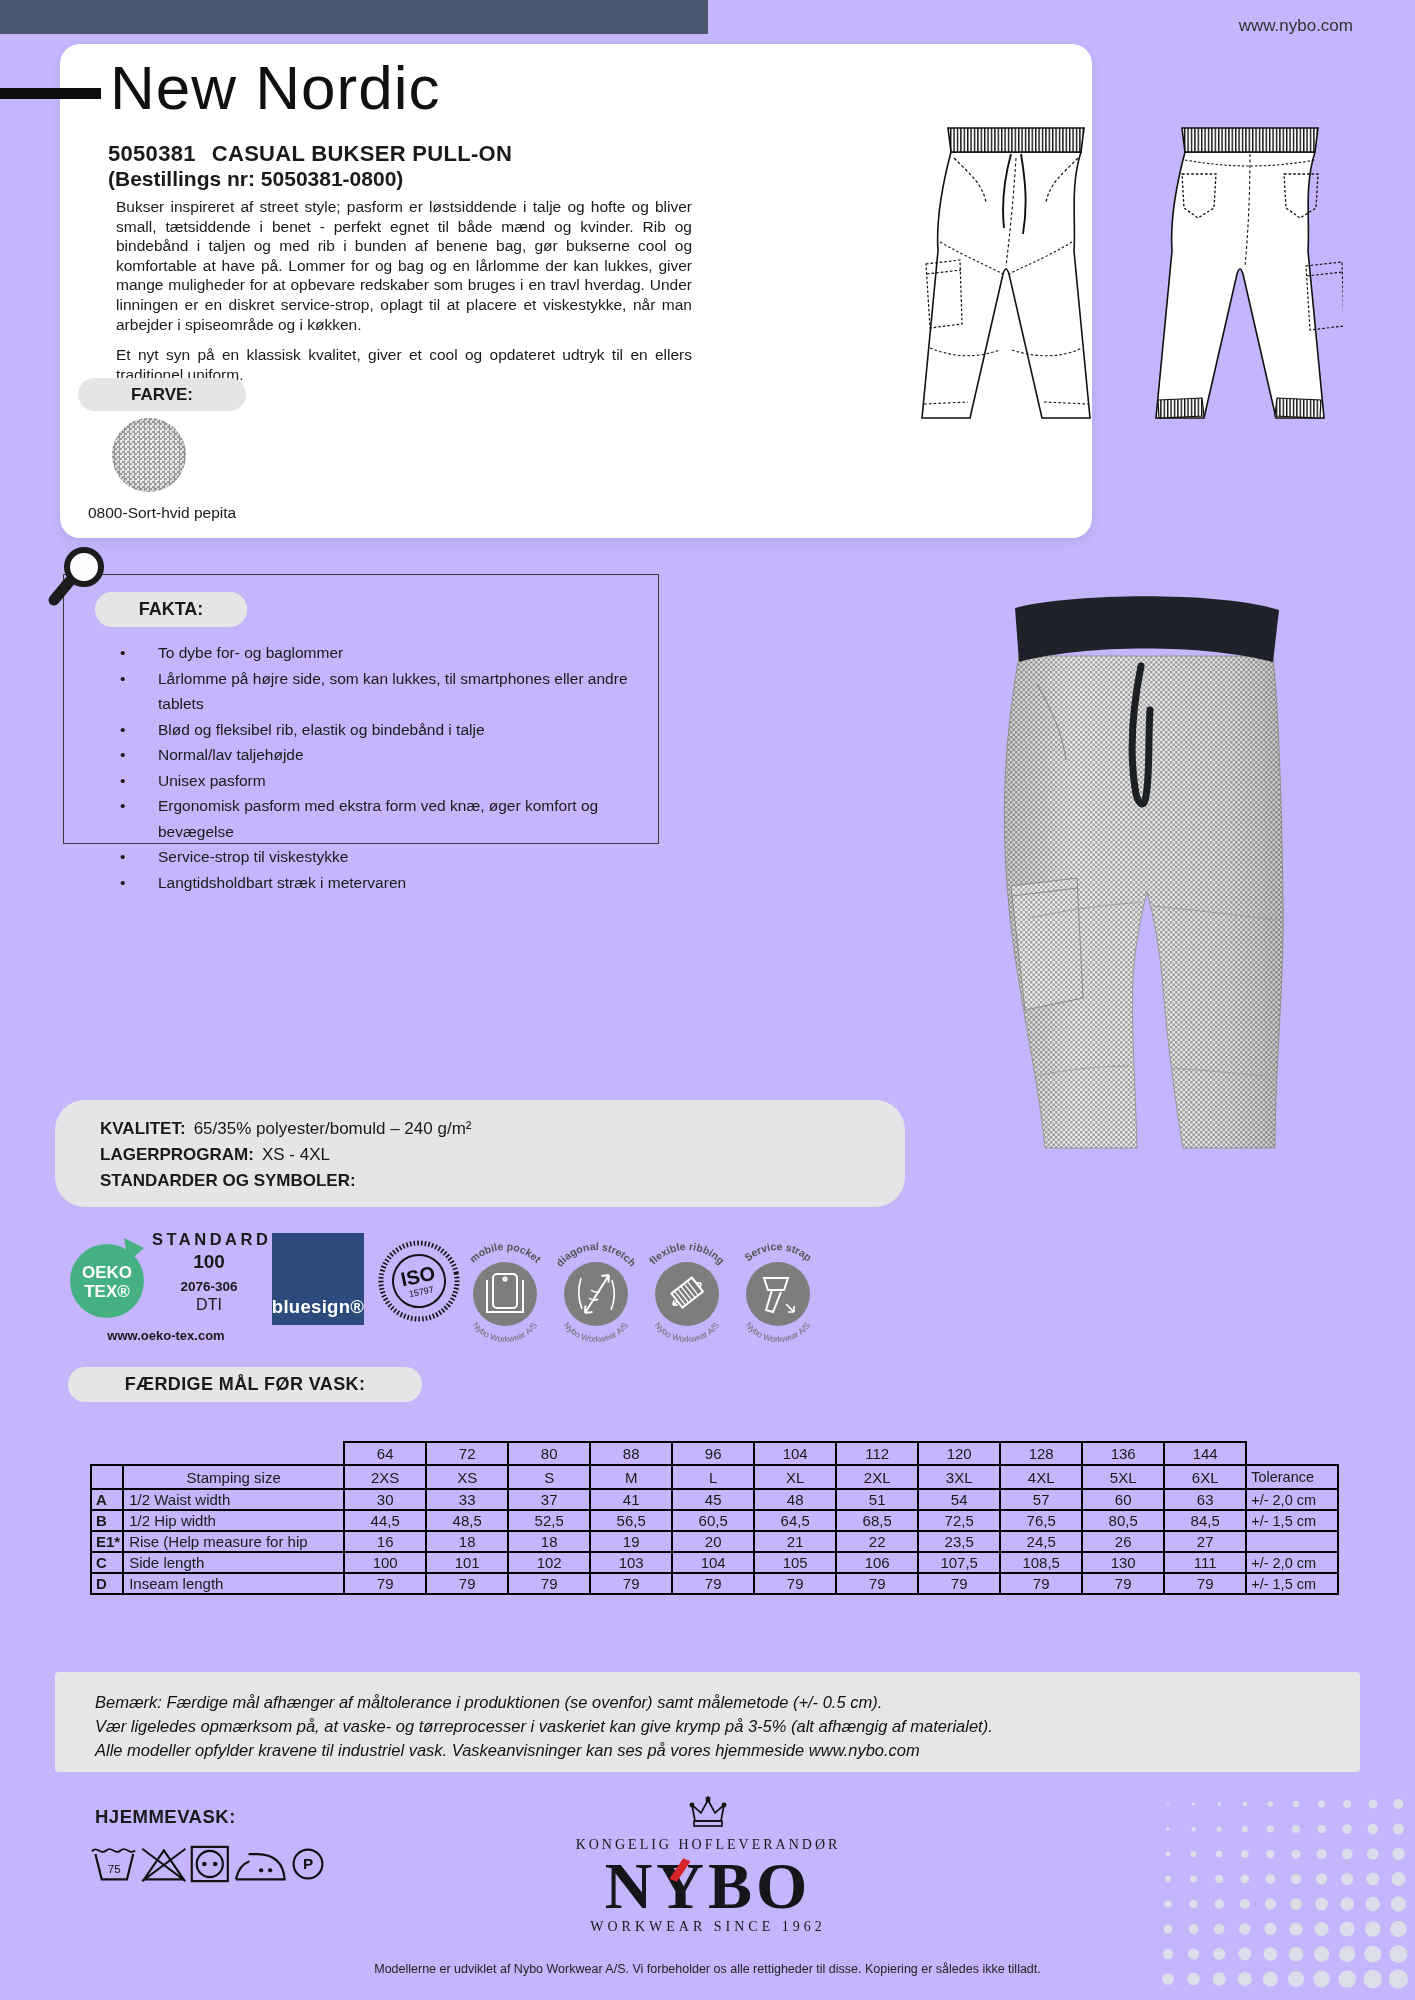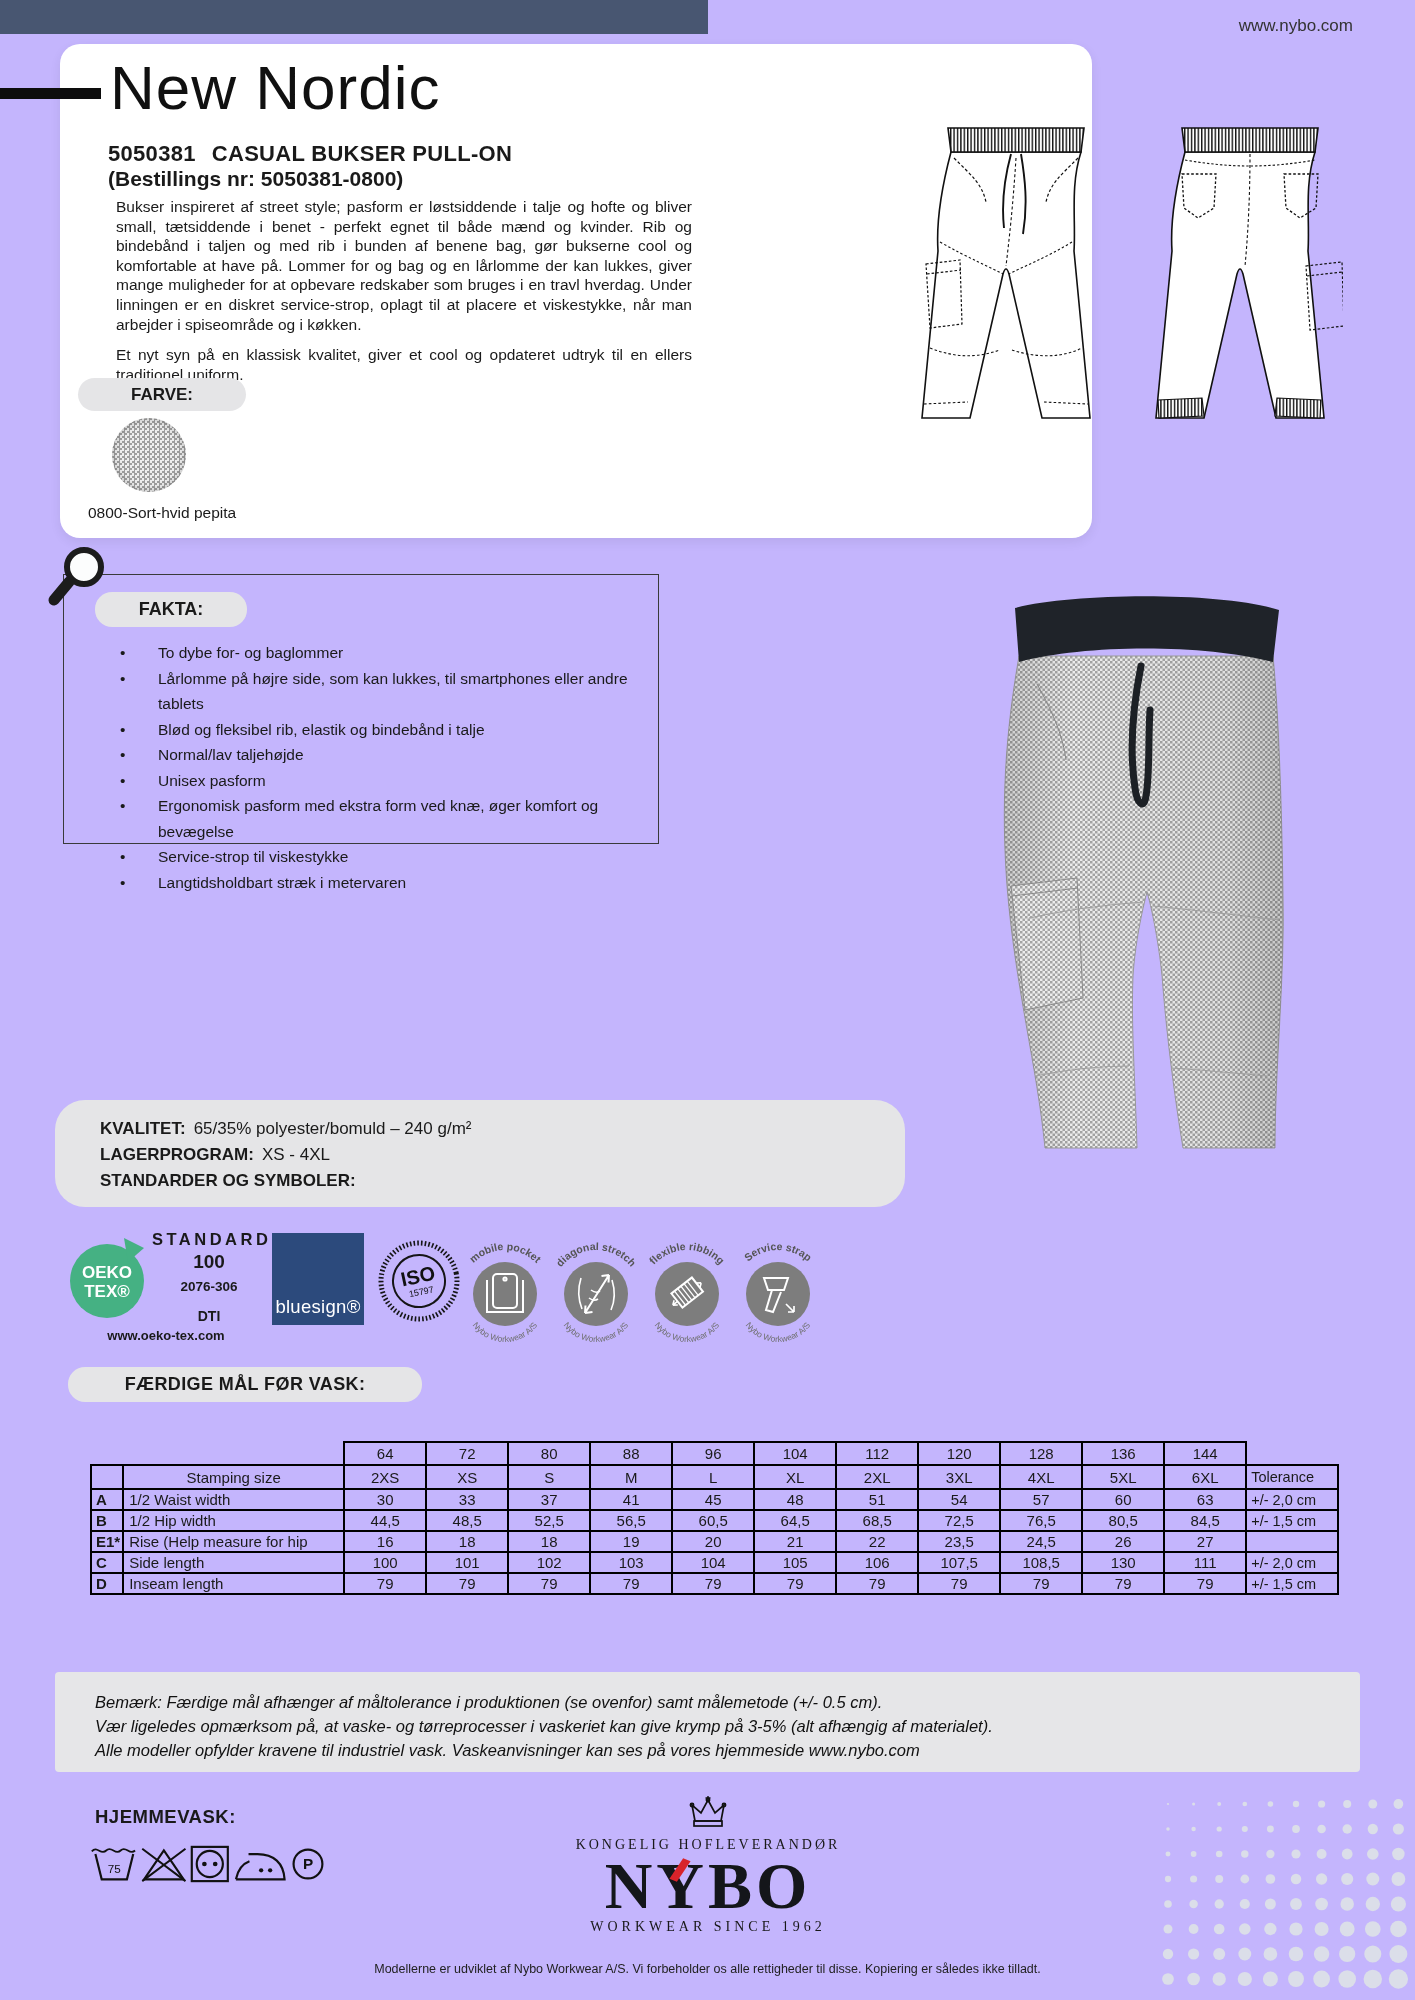--- a/index.html
+++ b/index.html
@@ -40,24 +40,24 @@
                   border-radius:30px;padding:16px 0 8px 45px;box-sizing:border-box;}
   .kv-line{font-size:17px;line-height:26px;}
   .kv-line .lbl{font-weight:bold;margin-right:8px;}
   
   .oeko{position:absolute;left:66px;top:1228px;width:200px;}
   .oeko-blob{position:absolute;left:2px;top:8px;}
   .oeko-texts{position:absolute;left:86px;top:2px;width:114px;text-align:center;}
   .oeko-standard{font-weight:bold;font-size:16.5px;letter-spacing:3.5px;}
   .oeko-100{font-weight:bold;font-size:19px;margin-top:2px;}
   .oeko-code{font-weight:bold;font-size:13.5px;margin-top:6px;}
-  .oeko-dti{font-weight:bold;font-size:14px;margin-top:14px;}
+  .oeko-dti{font-weight:normal;font-size:16px;margin-top:2px;}
   .oeko-url{position:absolute;left:0px;top:100px;width:200px;text-align:center;font-weight:bold;font-size:13px;}
   .bluesign{position:absolute;left:272px;top:1233px;width:92px;height:92px;background:#2c4a7c;
-            display:flex;align-items:flex-end;justify-content:center;}
+            display:flex;align-items:flex-end;justify-content:center;font-weight:bold;}
   .bluesign span{color:#fff;font-size:18.5px;padding-bottom:7px;letter-spacing:.3px;}
   .iso-stamp{position:absolute;left:376px;top:1238px;}
   .badge{position:absolute;top:1228px;}
   
   .table-wrap{position:absolute;left:90px;top:1441px;}
   table.sizes{border-collapse:collapse;font-size:15px;}
   table.sizes td{border:2px solid #000;text-align:center;padding:0 2px;height:19px;min-width:76px;}
   table.sizes tr.numrow td{height:21px;}
   table.sizes tr.headrow td{height:22px;}
   table.sizes td.nb{border:none;background:transparent;}

